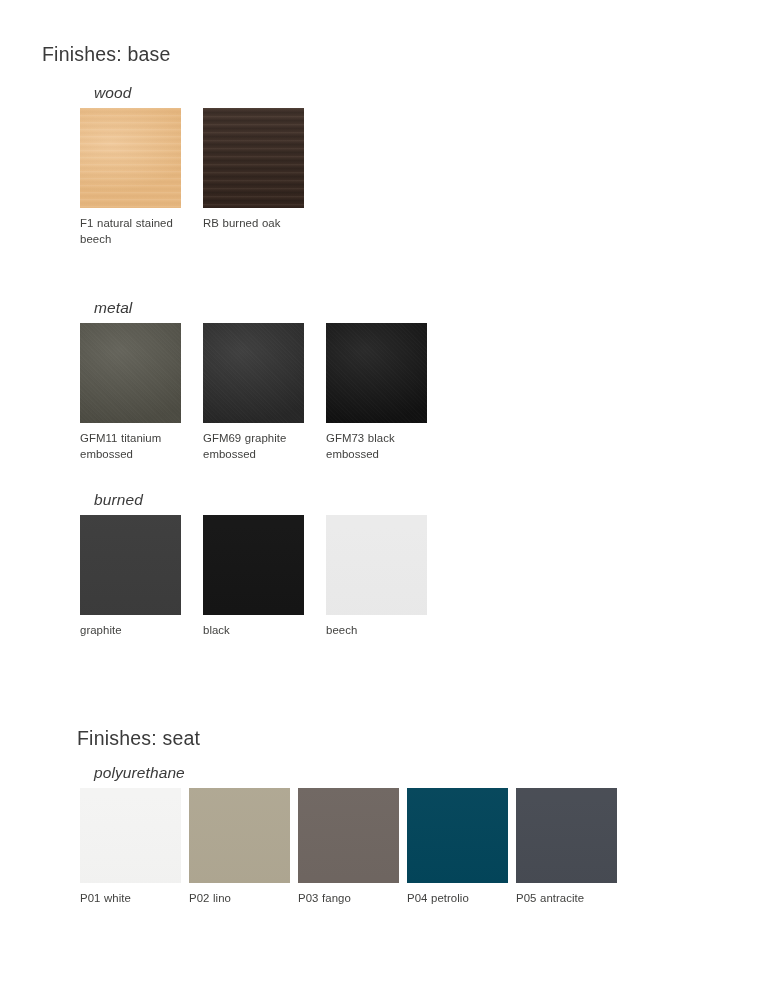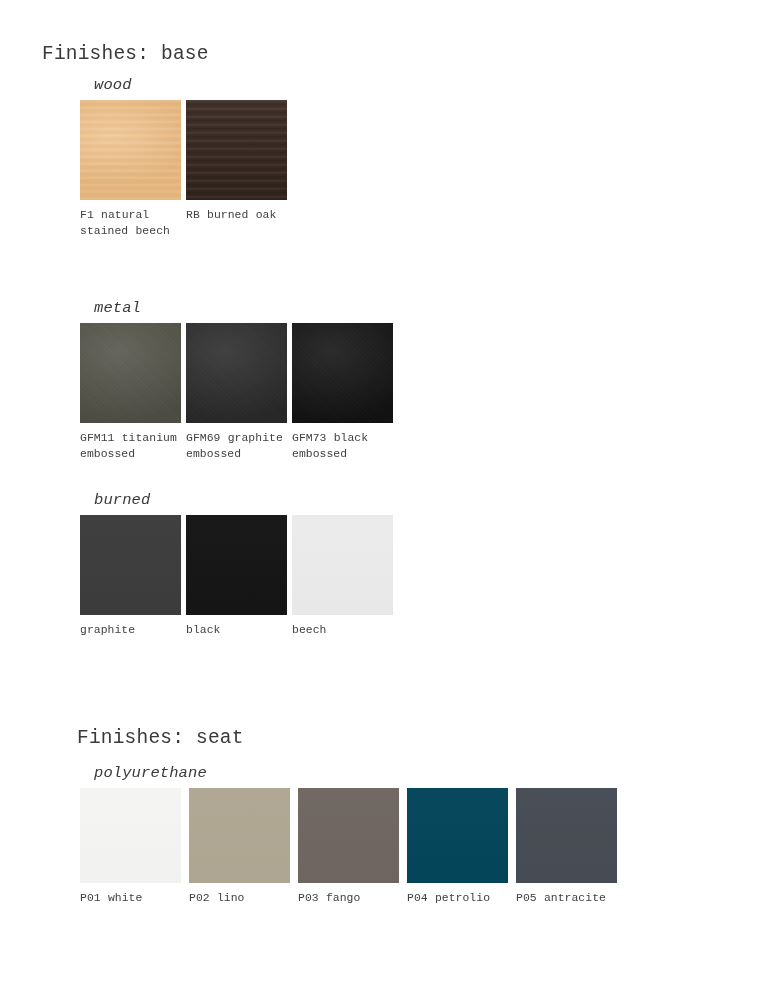--- a/index.html
+++ b/index.html
@@ -13,21 +13,20 @@
     font-family: "Liberation Sans", sans-serif;
     color: #3c3c3c;
     overflow: hidden;
     position: relative;
   }
   .page {
     position: relative;
     width: 653px;
     height: 981px;
     box-sizing: border-box;
-    font-family: Liberation Mono, monospace;
   }
 
   
   .section-title {
     position: absolute;
     left: 42px;
     font-size: 19.5px;
     font-weight: 400;
     letter-spacing: 0.2px;
     color: #3a3a3a;
@@ -48,42 +47,42 @@
     letter-spacing: 0.1px;
     margin: 0 0 6px 14px;
     white-space: nowrap;
   }
   .swatch-row {
     display: flex;
     align-items: flex-start;
   }
   .swatch-cell {
     width: 101px;
-    margin-right: 5px;
+    margin-right: 22px;
   }
   .swatch-cell:last-child { margin-right: 0; }
 
   .swatch {
     width: 101px;
     height: 100px;
     display: block;
     position: relative;
     overflow: hidden;
   }
   .swatch-caption {
     font-size: 11.4px;
     line-height: 15.6px;
     color: #41413f;
     padding-top: 8px;
     letter-spacing: 0.05px;
     word-spacing: 0.4px;
   }
 
   
-  #group-wood   { top: 76px; }
+  #group-wood   { top: 84px; }
   #group-metal  { top: 299px; }
   #group-nylon  { top: 491px; }
   #group-polyurethane { top: 764px; }
 
   
   #group-polyurethane .swatch,
   #group-polyurethane .swatch-cell { width: 101px; }
   #group-polyurethane .swatch { height: 95px; }
   #group-polyurethane .swatch-cell { margin-right: 8px; }
 

